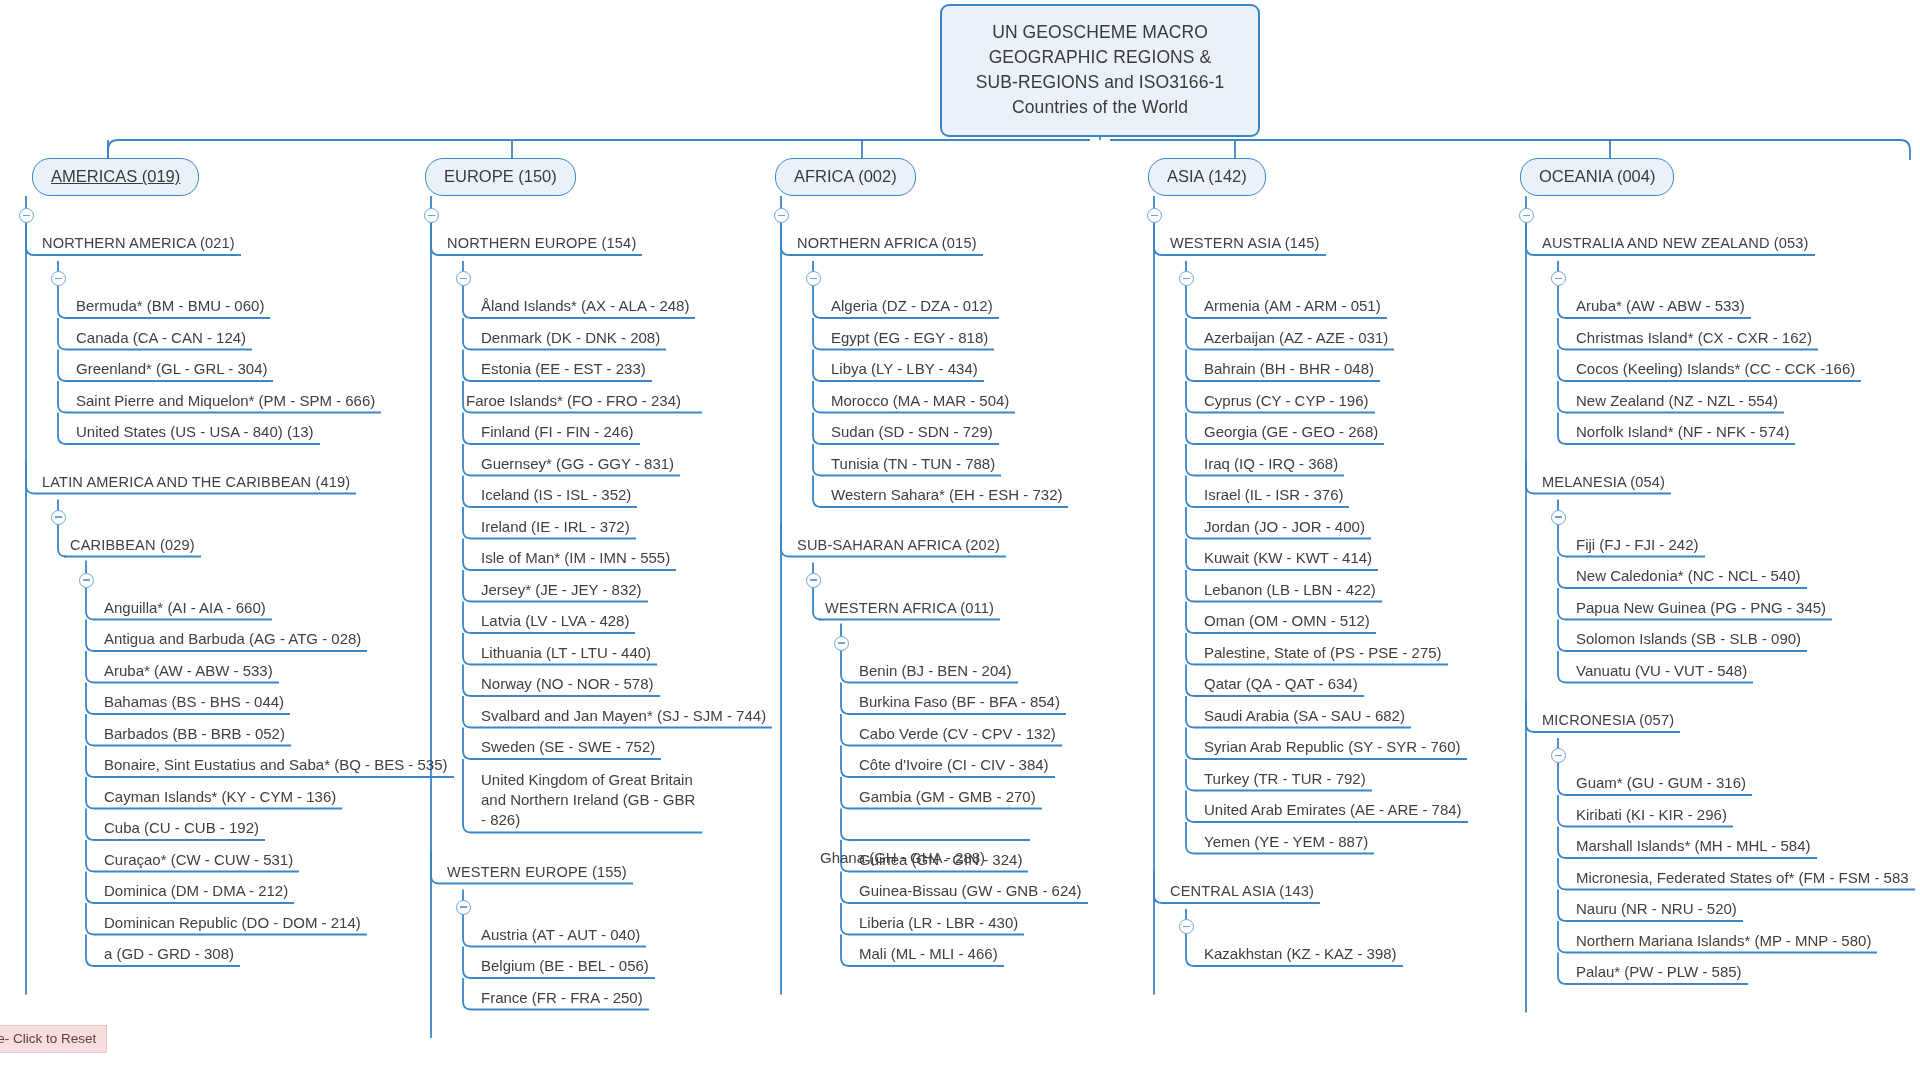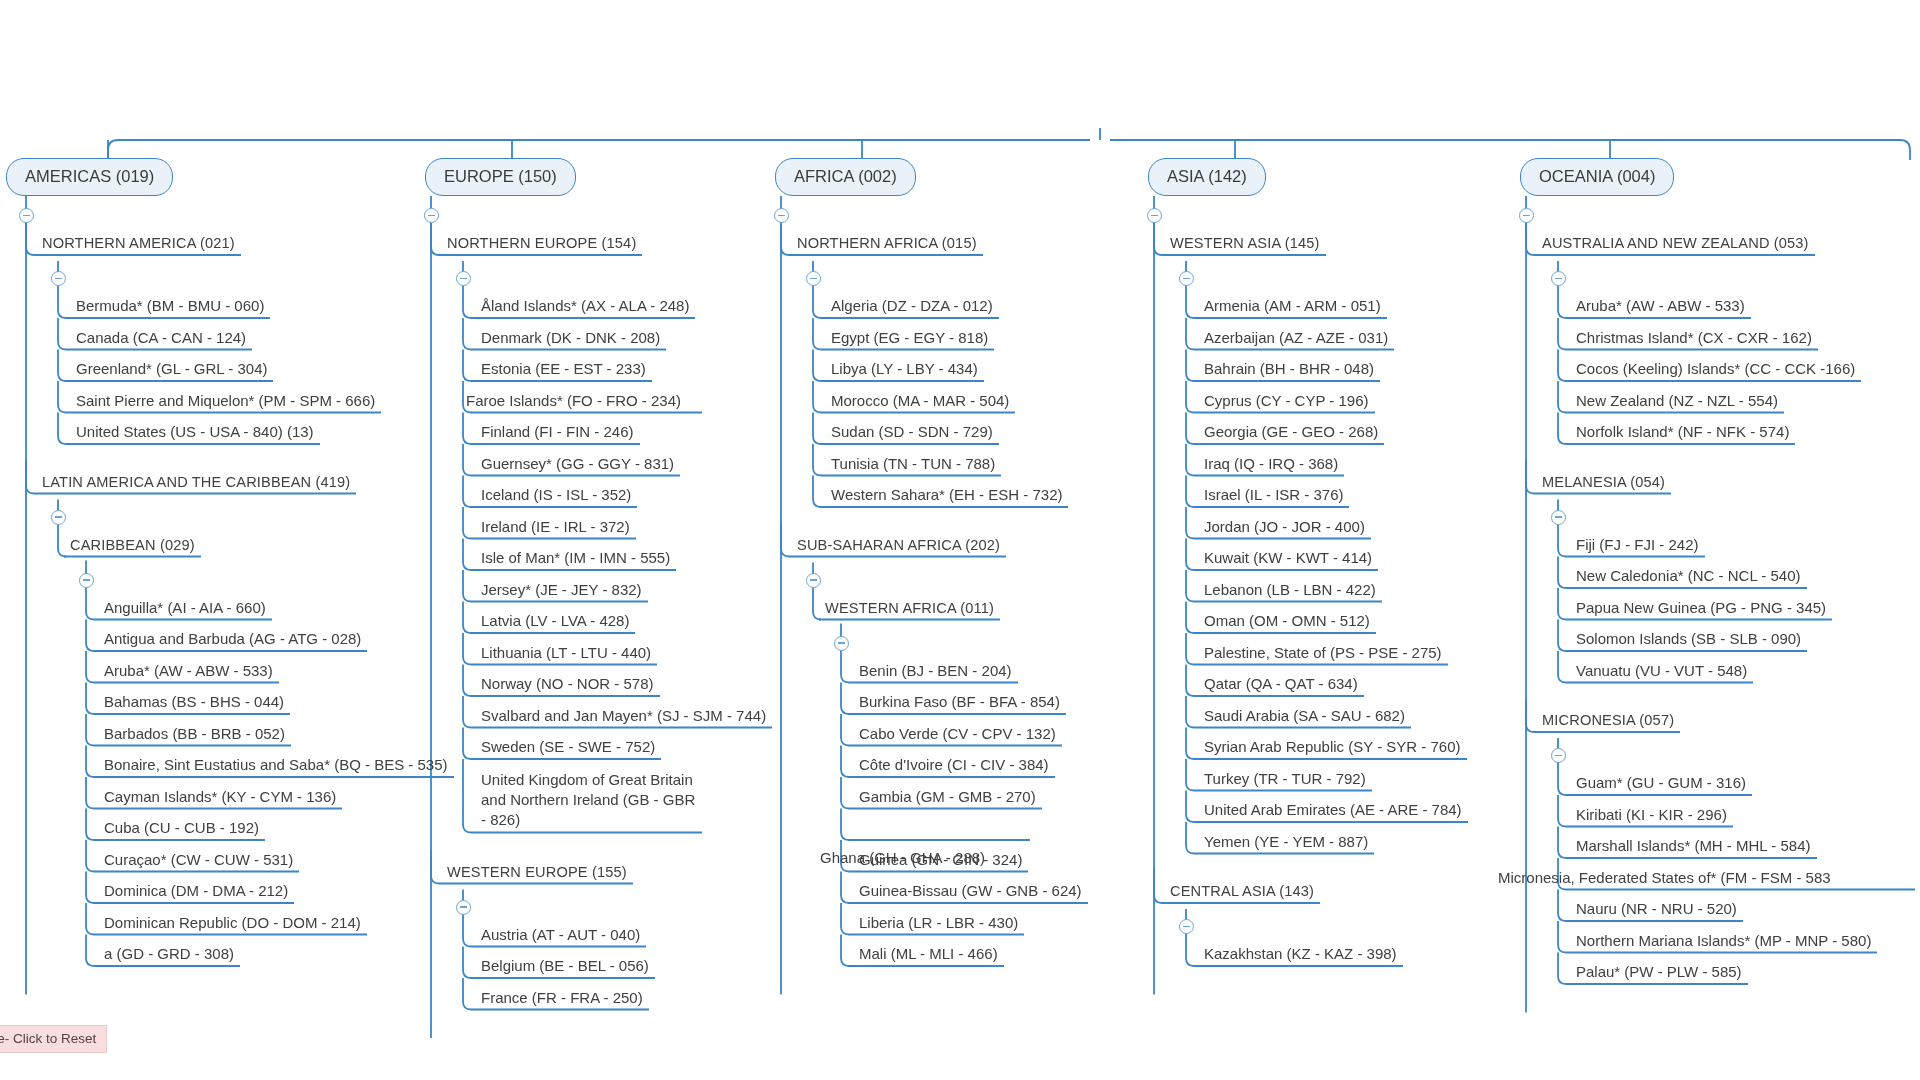--- a/index.html
+++ b/index.html
@@ -314,23 +314,29 @@
         <path d="M1570,921 L1743,921" stroke-width="1.8"></path>
         <path d="M1558,889.5 L1558,913 Q1558,921 1566,921 L1570,921"></path>
         <path d="M1570,952.5 L1877,952.5" stroke-width="1.8"></path>
         <path d="M1558,921 L1558,944.5 Q1558,952.5 1566,952.5 L1570,952.5"></path>
         <path d="M1570,984 L1748,984" stroke-width="1.8"></path>
         <path d="M1558,952.5 L1558,976 Q1558,984 1566,984 L1570,984"></path>
         <path d="M1526,196 L1526,1012.5"></path>
       </g>
     </svg>
 
+  <div class="root-node">
+    <div>UN GEOSCHEME MACRO</div>
+    <div>GEOGRAPHIC REGIONS &amp;</div>
+    <div>SUB-REGIONS and ISO3166-1</div>
+    <div>Countries of the World</div>
+  </div>
 
   <div id="tree">
-      <div class="pill" style="left: 6px; top: 158px;">AMERICAS (019)</div>
+      <div class="pill" style="left: 32px; top: 158px; text-decoration: underline;">AMERICAS (019)</div>
       <div class="handle" style="left: 19px; top: 208px;"></div>
       <div class="node region" style="left: 42px; top: 234px;">NORTHERN AMERICA (021)</div>
       <div class="handle" style="left: 51px; top: 271px;"></div>
       <div class="node leaf" style="left: 76px; top: 297px;">Bermuda* (BM - BMU - 060)</div>
       <div class="node leaf" style="left: 76px; top: 328.5px;">Canada (CA - CAN - 124)</div>
       <div class="node leaf" style="left: 76px; top: 360px;">Greenland* (GL - GRL - 304)</div>
       <div class="node leaf" style="left: 76px; top: 391.5px;">Saint Pierre and Miquelon* (PM - SPM - 666)</div>
       <div class="node leaf" style="left: 76px; top: 423px;">United States (US - USA - 840) (13)</div>
       <div class="node region" style="left: 42px; top: 472.5px;">LATIN AMERICA AND THE CARIBBEAN (419)</div>
       <div class="handle" style="left: 51px; top: 509.5px;"></div>
@@ -437,21 +443,21 @@
       <div class="node leaf" style="left: 1576px; top: 535.5px;">Fiji (FJ - FJI - 242)</div>
       <div class="node leaf" style="left: 1576px; top: 567px;">New Caledonia* (NC - NCL - 540)</div>
       <div class="node leaf" style="left: 1576px; top: 598.5px;">Papua New Guinea (PG - PNG - 345)</div>
       <div class="node leaf" style="left: 1576px; top: 630px;">Solomon Islands (SB - SLB - 090)</div>
       <div class="node leaf" style="left: 1576px; top: 661.5px;">Vanuatu (VU - VUT - 548)</div>
       <div class="node region" style="left: 1542px; top: 711px;">MICRONESIA (057)</div>
       <div class="handle" style="left: 1551px; top: 748px;"></div>
       <div class="node leaf" style="left: 1576px; top: 774px;">Guam* (GU - GUM - 316)</div>
       <div class="node leaf" style="left: 1576px; top: 805.5px;">Kiribati (KI - KIR - 296)</div>
       <div class="node leaf" style="left: 1576px; top: 837px;">Marshall Islands* (MH - MHL - 584)</div>
-      <div class="node leaf" style="left: 1498px; top: 868.5px;">Micronesia, Federated States of* (FM - FSM - 583</div>
+      <div class="node leaf" style="left: 1576px; top: 868.5px;">Micronesia, Federated States of* (FM - FSM - 583</div>
       <div class="node leaf" style="left: 1576px; top: 900px;">Nauru (NR - NRU - 520)</div>
       <div class="node leaf" style="left: 1576px; top: 931.5px;">Northern Mariana Islands* (MP - MNP - 580)</div>
       <div class="node leaf" style="left: 1576px; top: 963px;">Palau* (PW - PLW - 585)</div>
     </div>
 
   <div class="tooltip">is in Use- Click to Reset</div>
 
 </div>
 
 </body></html>

